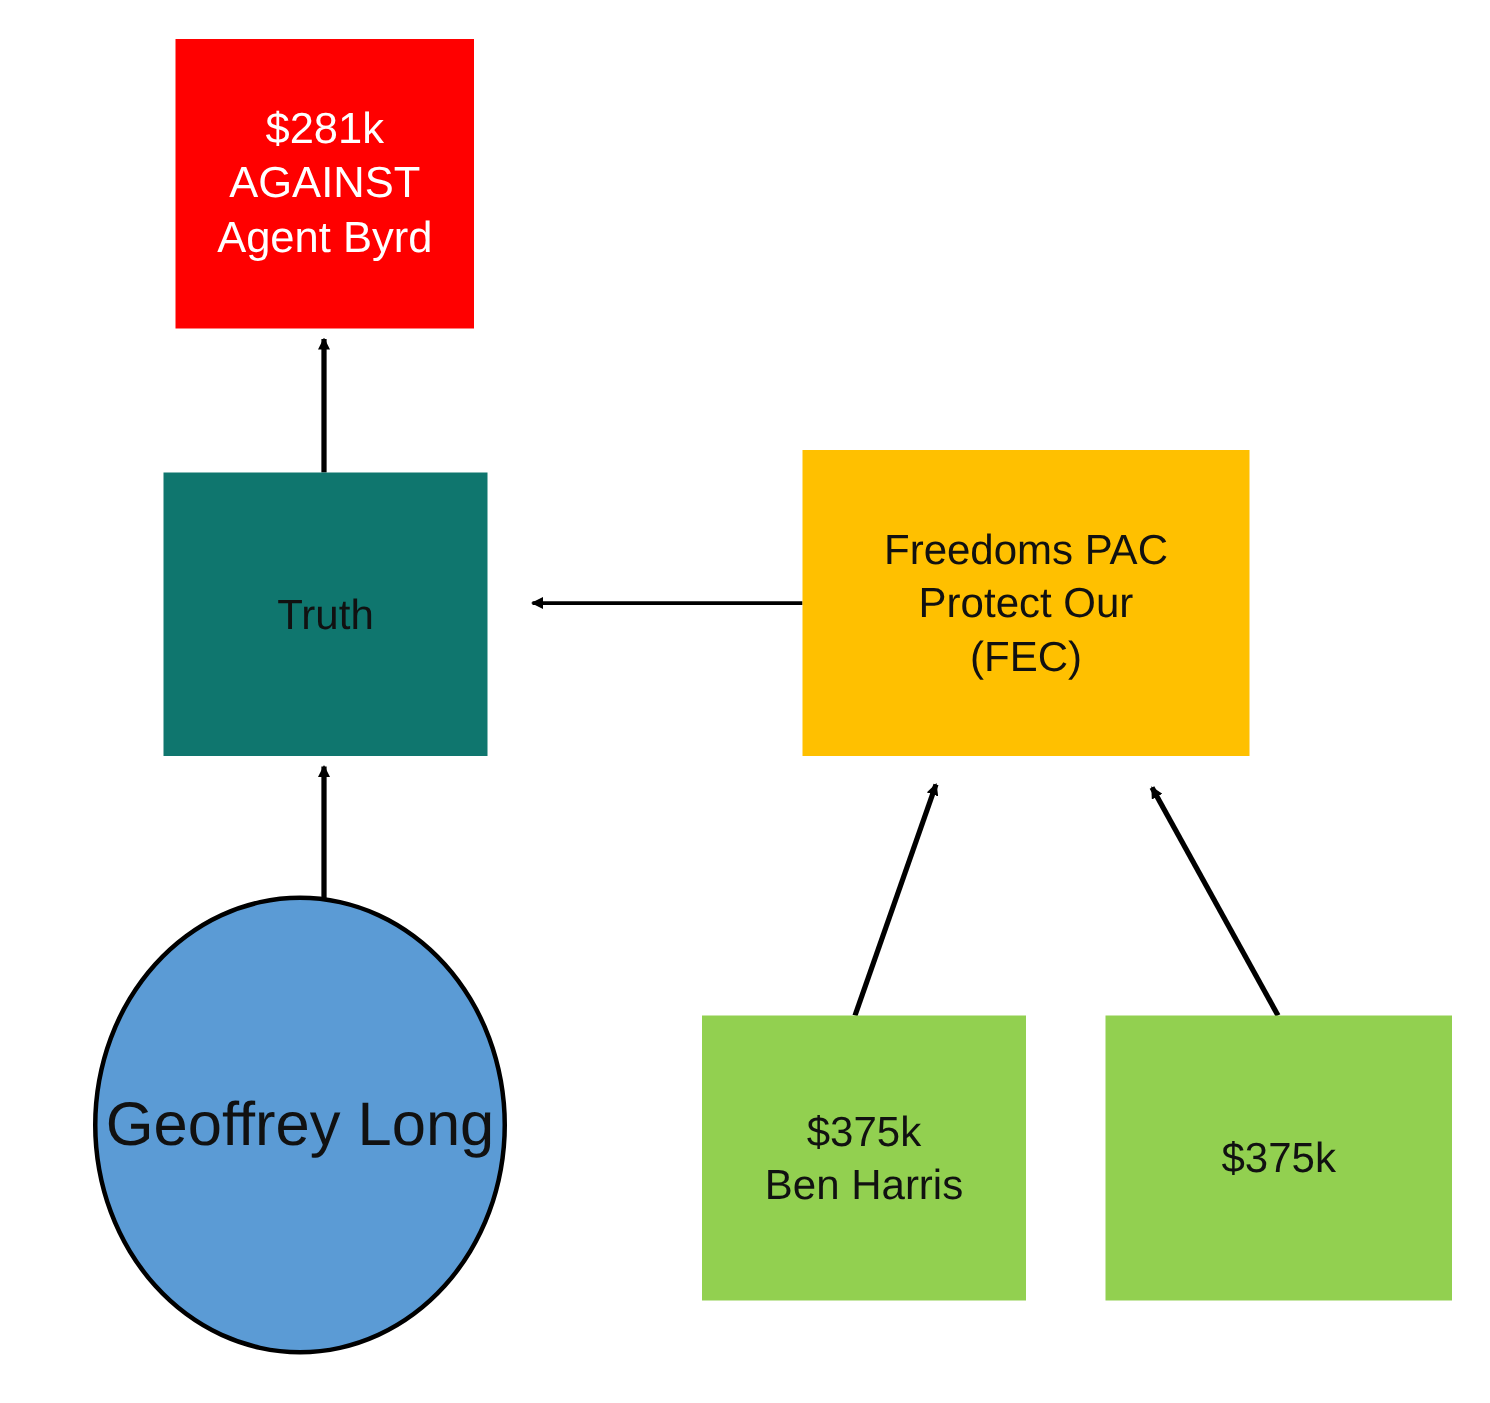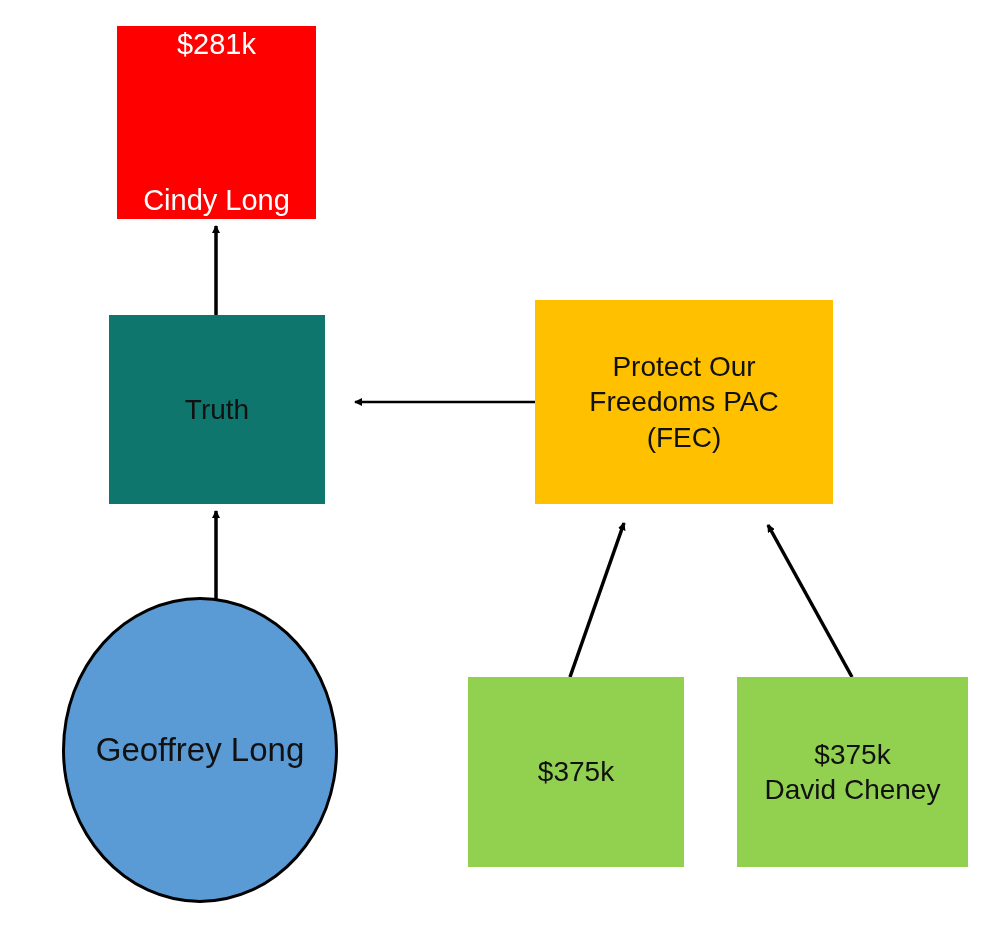--- a/index.html
+++ b/index.html
@@ -3,28 +3,28 @@
 <meta charset="utf-8">
 <style>
   html, body { margin: 0; padding: 0; background: #ffffff; }
   body { width: 993px; height: 935px; position: relative; overflow: hidden;
          font-family: "Liberation Sans", sans-serif; }
   .node { position: absolute; display: flex; flex-direction: column;
           align-items: center; justify-content: center; text-align: center;
           line-height: 1.26; box-sizing: border-box; }
   .node span { display: block; }
   #n-red { left: 117px; top: 26px; width: 199px; height: 193px;
-           background: #ff0000; color: #ffffff; font-size: 29px; justify-content: space-between; }
+           background: #ff0000; color: #ffffff; font-size: 29px; }
   #n-truth { left: 109px; top: 315px; width: 216px; height: 189px;
              background: #ffc000; color: #111; font-size: 28px; line-height: 1.62; }
   #n-pof { left: 535px; top: 300px; width: 298px; height: 204px;
            background: #ffc000; color: #111; font-size: 28px; }
   #n-agent { left: 62px; top: 597px; width: 276px; height: 306px;
              border-radius: 50%; background: #5b9bd5; border: 3px solid #000;
-             color: #111; font-size: 33px; line-height: 1.25; }
+             color: #111; font-size: 41px; line-height: 1.25; }
   #n-ben { left: 468px; top: 677px; width: 216px; height: 190px;
            background: #92d050; color: #111; font-size: 28px; }
   #n-cheney { left: 737px; top: 677px; width: 231px; height: 190px;
               background: #92d050; color: #111; font-size: 28px; }
   svg.edges { position: absolute; left: 0; top: 0; }
 </style>
 </head>
 <body>
 
 <svg class="edges" width="993" height="935">
@@ -35,37 +35,38 @@
   </defs>
   <line x1="216" y1="315" x2="216" y2="226" stroke="#000" stroke-width="3.5" marker-end="url(#ah)"></line>
   <line x1="535" y1="402" x2="355" y2="402" stroke="#000" stroke-width="2.5" marker-end="url(#ah)"></line>
   <line x1="216" y1="600" x2="216" y2="511" stroke="#000" stroke-width="3.5" marker-end="url(#ah)"></line>
   <line x1="570" y1="677" x2="624" y2="523" stroke="#000" stroke-width="3.5" marker-end="url(#ah)"></line>
   <line x1="852" y1="677" x2="768" y2="525" stroke="#000" stroke-width="3.5" marker-end="url(#ah)"></line>
 </svg>
 
 <div class="node" id="n-red" style="background: rgb(255, 0, 0);">
   <span>$281k</span>
-  <span>Cindy Long</span>
+  <span>AGAINST</span>
+  <span>Agent Byrd</span>
 </div>
 
 <div class="node" id="n-truth" style="background: #0f766e;">
   <span>Truth</span>
 </div>
 
 <div class="node" id="n-pof" style="background: rgb(255, 192, 0);">
+  <span>Freedoms PAC</span>
   <span>Protect Our</span>
-  <span>Freedoms PAC</span>
   <span>(FEC)</span>
 </div>
 
 <div class="node" id="n-agent" style="background: rgb(91, 155, 213);">
   <span>Geoffrey Long</span>
 </div>
 
 <div class="node" id="n-ben" style="background: rgb(146, 208, 80);">
   <span>$375k</span>
+  <span>Ben Harris</span>
 </div>
 
 <div class="node" id="n-cheney" style="background: rgb(146, 208, 80);">
   <span>$375k</span>
-  <span>David Cheney</span>
 </div>
 
 </body></html>

